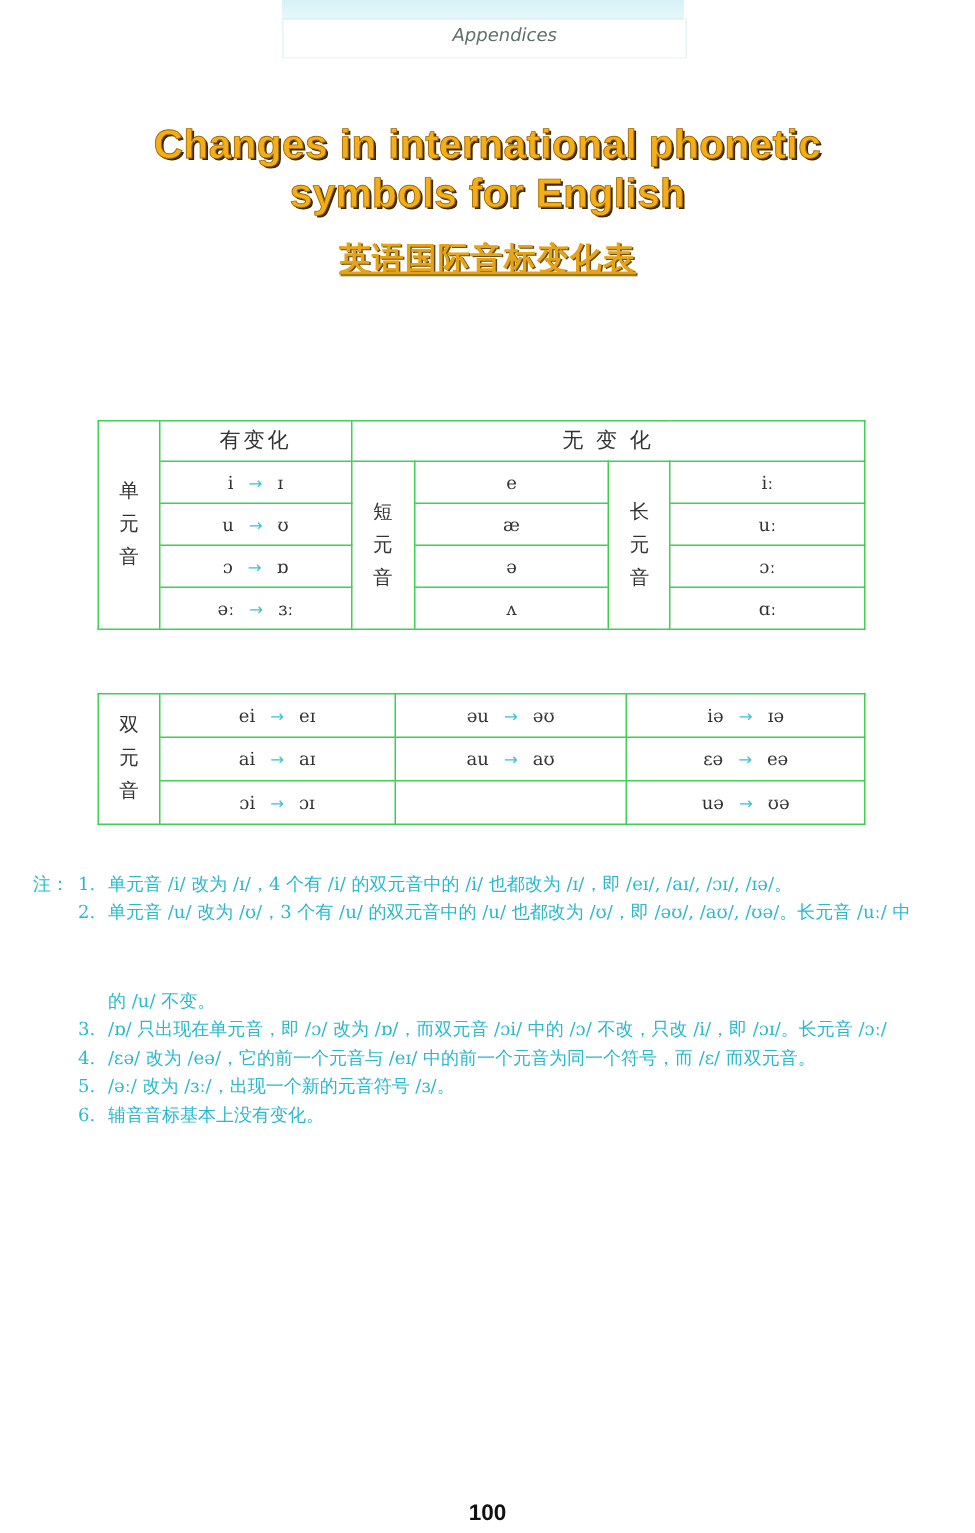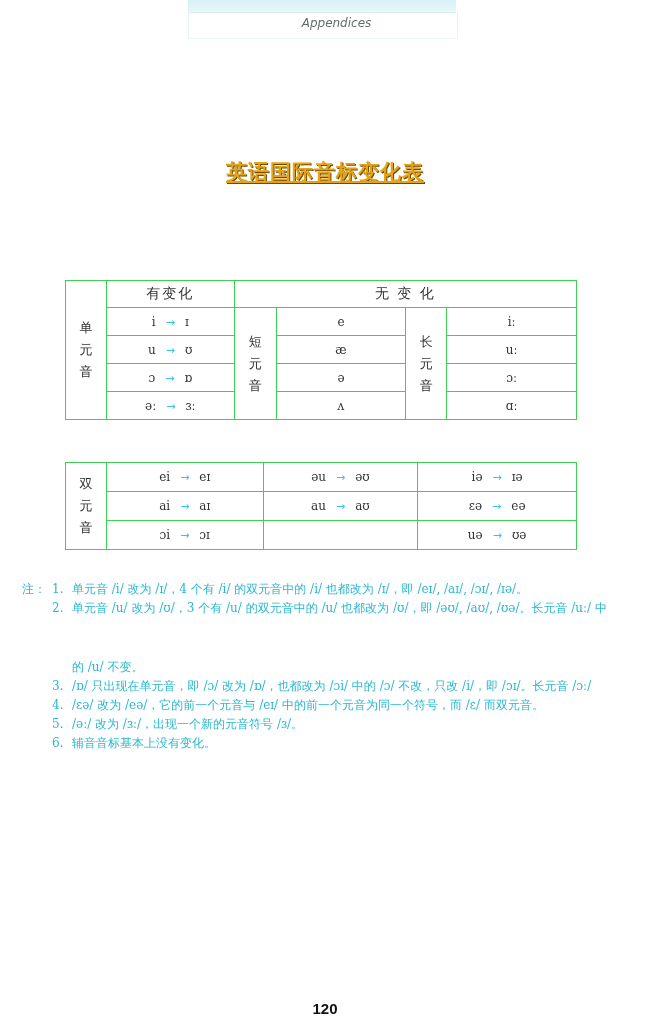--- a/index.html
+++ b/index.html
@@ -59,20 +59,22 @@
   }
 </style>
 </head>
 <body>
 
 <div class="header-band"></div>
 <div class="header-box"></div>
 <div class="header-label">Appendices</div>
 
 <div class="title-en">
+  <div>Changes in international phonetic</div>
+  <div>symbols for English</div>
 </div>
 <div class="title-cn">英语国际音标变化表</div>
 
 <table id="t1">
   <colgroup>
     <col style="width:41px">
       <col style="width:128px">
       <col style="width:42px">
       <col style="width:130px">
       <col style="width:41px">
@@ -160,32 +162,32 @@
   </div>
   <div class="note-row">
     <span class="note-prefix"></span>
     <span class="note-num">2.</span>
     <span class="note-text">单元音 /u/ 改为 /ʊ/，3 个有 /u/ 的双元音中的 /u/ 也都改为 /ʊ/，即 /əʊ/, /aʊ/, /ʊə/。长元音 /uː/ 中</span>
   </div>
   <div class="note-cont">的 /u/ 不变。</div>
   <div class="note-row">
     <span class="note-prefix"></span>
     <span class="note-num">3.</span>
-    <span class="note-text">/ɒ/ 只出现在单元音，即 /ɔ/ 改为 /ɒ/，也都改为 /ɔi/ 中的 /ɔ/ 不改，只改 /i/，即 /ɔɪ/。长元音 /ɔː/</span>
+    <span class="note-text">/ɒ/ 只出现在单元音，即 /ɔ/ 改为 /ɒ/，而双元音 /ɔi/ 中的 /ɔ/ 不改，只改 /i/，即 /ɔɪ/。长元音 /ɔː/</span>
   </div>
   <div class="note-row">
     <span class="note-prefix"></span>
     <span class="note-num">4.</span>
     <span class="note-text">/ɛə/ 改为 /eə/，它的前一个元音与 /eɪ/ 中的前一个元音为同一个符号，而 /ɛ/ 而双元音。</span>
   </div>
   <div class="note-row">
     <span class="note-prefix"></span>
     <span class="note-num">5.</span>
     <span class="note-text">/əː/ 改为 /ɜː/，出现一个新的元音符号 /ɜ/。</span>
   </div>
   <div class="note-row">
     <span class="note-prefix"></span>
     <span class="note-num">6.</span>
     <span class="note-text">辅音音标基本上没有变化。</span>
   </div>
 </div>
 
-<div class="page-num">120</div>
+<div class="page-num">100</div>
 
 </body></html>

